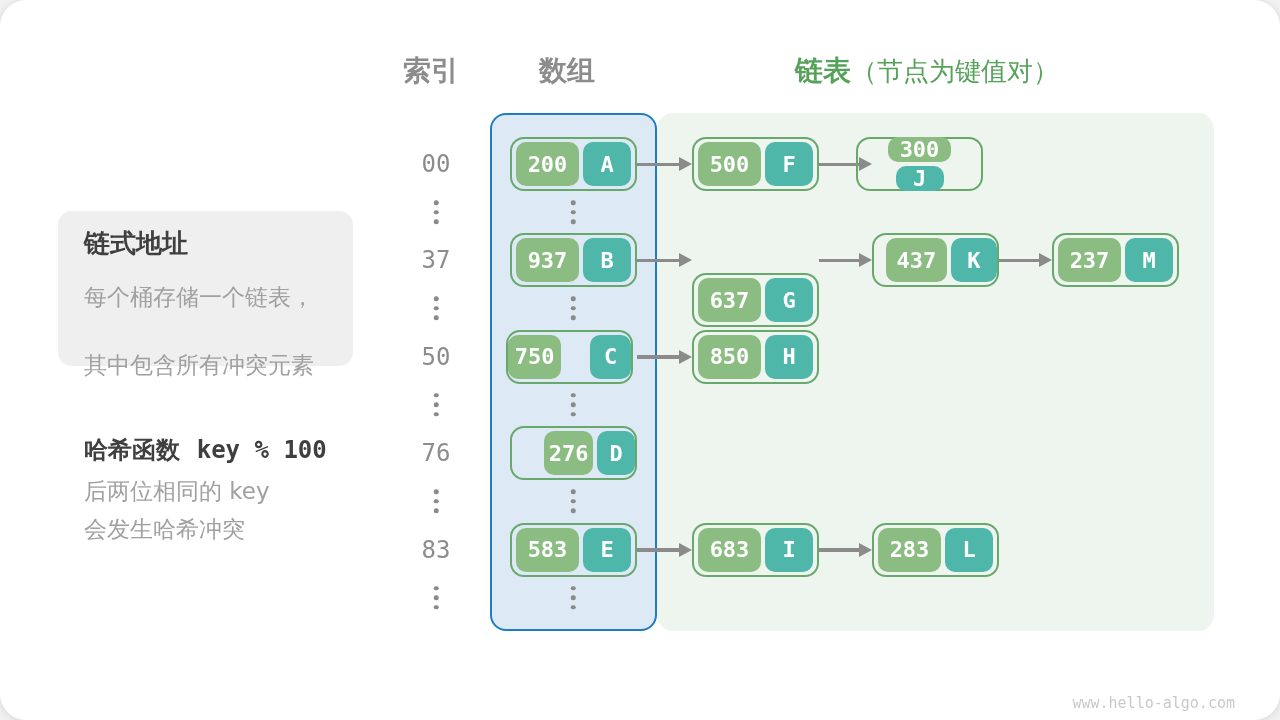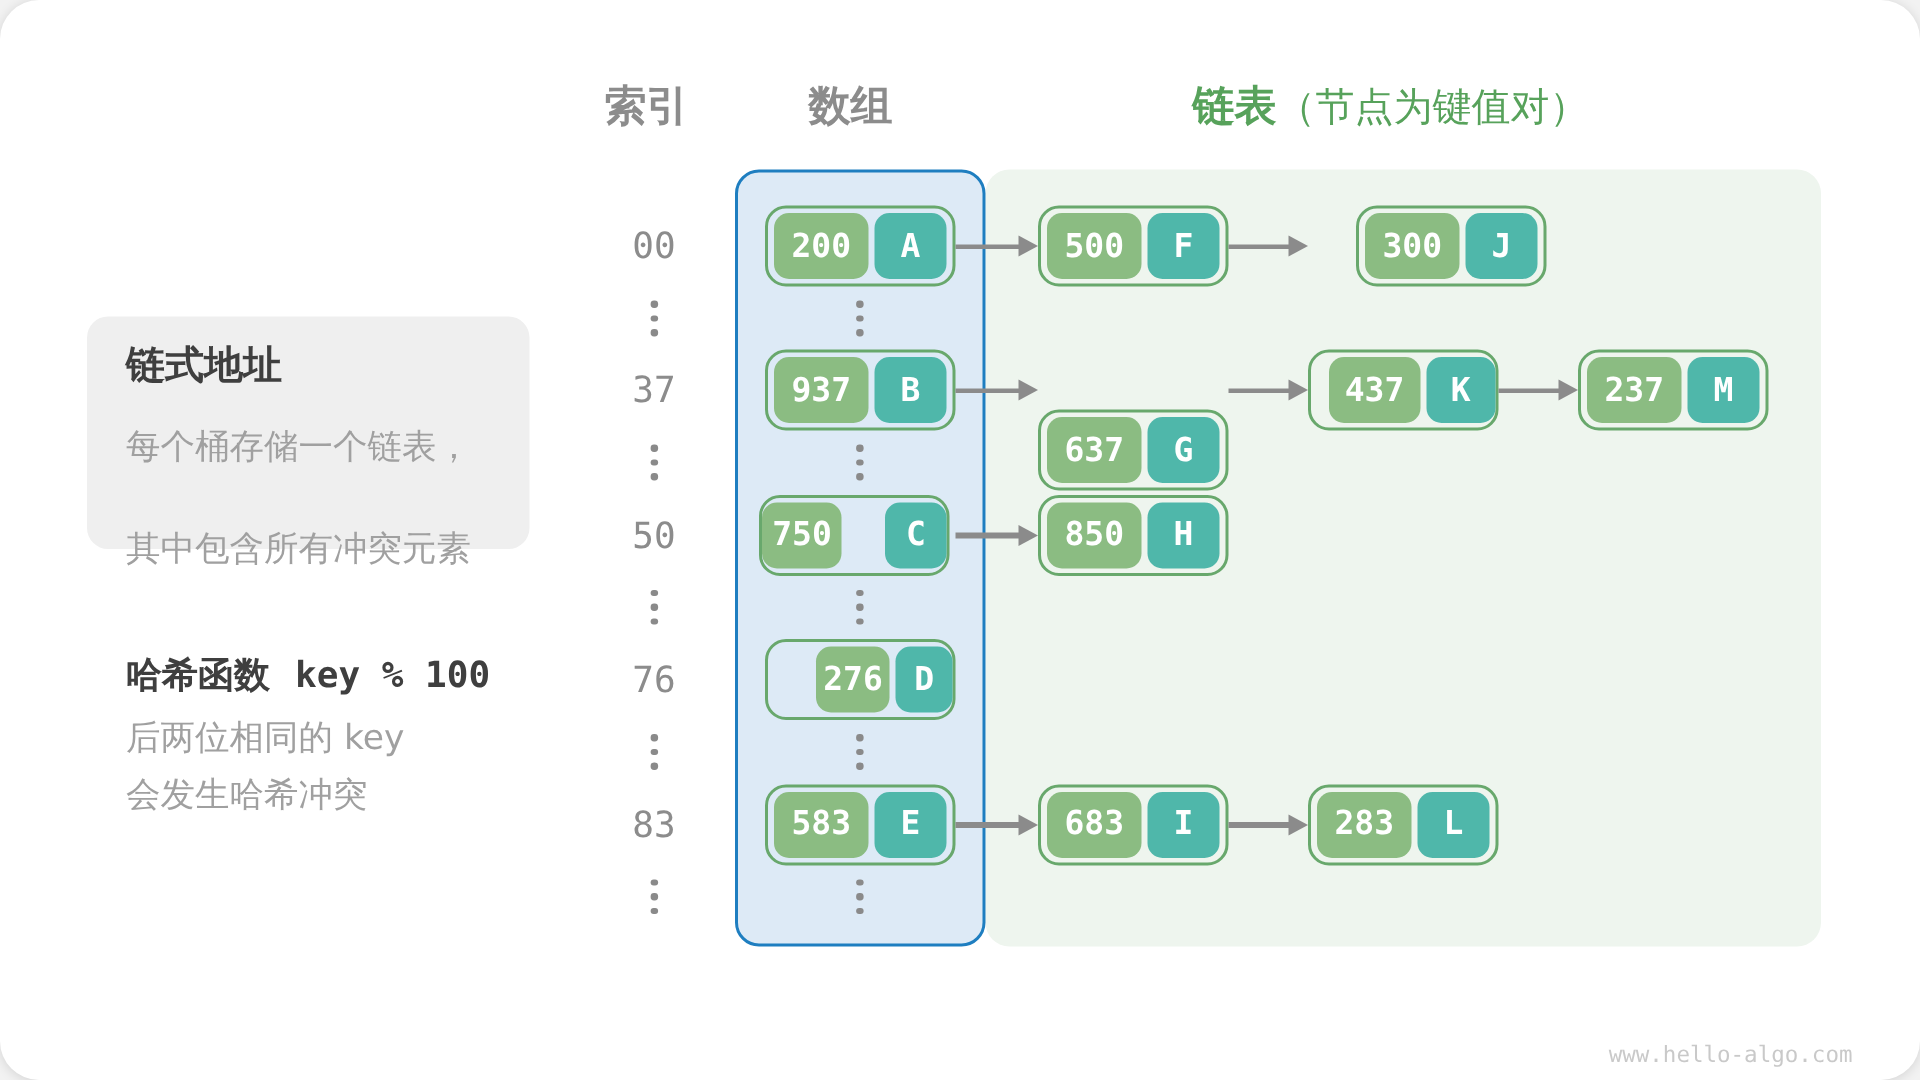--- a/index.html
+++ b/index.html
@@ -86,21 +86,21 @@
         <div class="head"></div>
       </div>
       <div class="abs pair" style="left: 692px; top: 137px;">
         <div class="cell key">500</div>
         <div class="cell val">F</div>
       </div>
       <div class="abs arrow" style="left: 819px; top: 156px; width: 53px;">
         <div class="shaft"></div>
         <div class="head"></div>
       </div>
-      <div class="abs pair" style="left: 904px; top: 137px;">
+      <div class="abs pair" style="left: 856px; top: 137px; flex-direction: column;">
         <div class="cell key">300</div>
         <div class="cell val">J</div>
       </div>
       <div class="abs idx" style="left: 436px; top: 260.4px;">37</div>
       <div class="abs vdots" style="left: 436px; top: 308.4px;">
         <i></i>
         <i></i>
         <i></i>
       </div>
       <div class="abs pair" style="left: 510px; top: 233.4px;">

